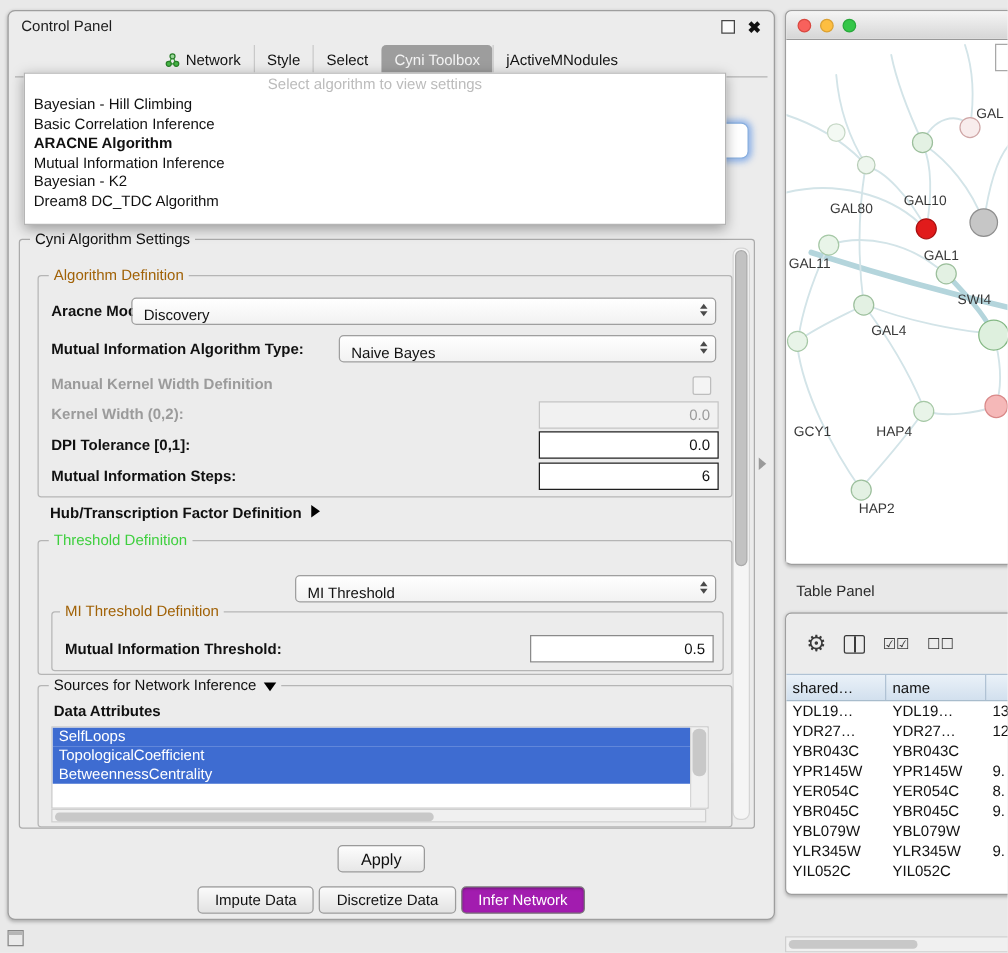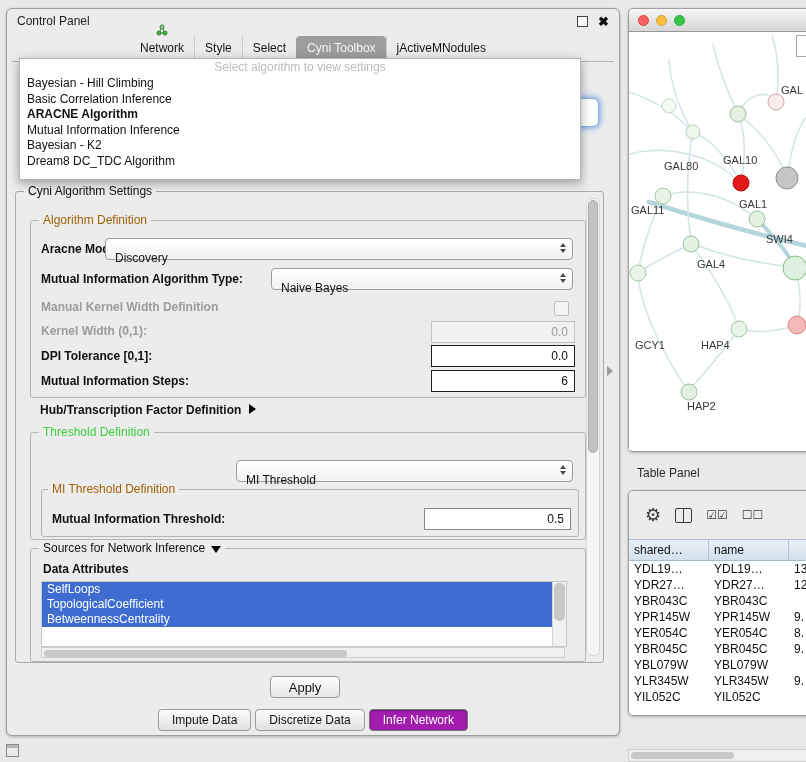--- a/index.html
+++ b/index.html
@@ -14,21 +14,21 @@
   .window{position:absolute;background:#ececec;border:1px solid #9e9e9e;border-radius:6px;box-shadow:0 1px 3px rgba(0,0,0,.25);}
 
   
   .control-panel{left:6px;top:8px;width:612px;height:726px;}
   .cp-titlebar{height:24px;display:flex;align-items:center;padding:0 10px;}
   .cp-title{flex:1;color:#1c1c1c;}
   .float-icon{width:9px;height:9px;border:1.5px solid #444;margin-right:10px;display:inline-block;background:#fafafa;}
   .close-icon{font-weight:bold;font-size:13px;color:#111;cursor:default;}
   .tabbar{height:28px;display:flex;justify-content:center;align-items:flex-end;border-bottom:1px solid #b3b3b3;margin:0 5px;}
   .tab{padding:5px 10px 6px;display:flex;align-items:center;gap:5px;border-left:1px solid #c9c9c9;color:#141414;white-space:nowrap;}
-  .tab:first-child{border-left:none;flex-direction:column;}
+  .tab:first-child{border-left:none;}
   .tab.active{background:#9d9d9d;color:#f4f4f4;border-radius:4px 4px 0 0;border-left-color:transparent;}
   .tab-icon{display:inline-flex;}
 
   
   .combo-fragment{position:absolute;left:554px;top:89px;width:36px;height:27px;border-radius:6px;background:#fff;
     border:1px solid #88aede;box-shadow:0 0 5px 2px rgba(80,140,230,.6);z-index:5;}
   .algo-popup{position:absolute;left:12px;top:49px;width:560px;background:#fff;border:1px solid #b5b5b5;
     box-shadow:0 3px 10px rgba(0,0,0,.35);z-index:10;padding-bottom:10px;}
   .menu-placeholder{color:#bcbcbc;text-align:center;height:17px;line-height:17px;}
   .menu-item{height:15.5px;line-height:15.5px;padding:0 7px;white-space:nowrap;}
@@ -40,21 +40,21 @@
   .legend.blue{color:#a16207;}
   .legend.green{color:#3ecf3e;}
   .group{position:absolute;border:1px solid #b5b5b5;border-radius:3px;}
   .algo-def{left:14px;top:28px;width:554px;height:176px;}
   .threshold-group{left:14px;top:240px;width:554px;height:106px;}
   .mi-subgroup{left:10px;top:56px;width:536px;height:46px;}
   .sources-group{left:14px;top:356px;width:554px;height:112px;border-radius:3px;}
   .lbl{font-size:12px;line-height:20px;white-space:nowrap;}
 
   .combo{position:absolute;height:22px;box-sizing:border-box;background:linear-gradient(#ffffff,#f2f2f2);
-    border:1px solid #9f9f9f;border-radius:4px;display:flex;align-items:flex-start;padding:12px 22px 0 9px;}
+    border:1px solid #9f9f9f;border-radius:4px;display:flex;align-items:flex-end;padding:12px 22px 0 9px;}
   .combo .arrows{position:absolute;right:6px;top:4px;display:flex;flex-direction:column;gap:2px;align-items:center;}
   .combo .arrows .up{width:0;height:0;border-left:3.5px solid transparent;border-right:3.5px solid transparent;border-bottom:4.5px solid #4a4a4a;}
   .combo .arrows .dn{width:0;height:0;border-left:3.5px solid transparent;border-right:3.5px solid transparent;border-top:4.5px solid #4a4a4a;}
   .tfield{position:absolute;height:20px;box-sizing:content-box;background:#fff;border:1px solid #8a8a8a;
     text-align:right;padding:0 6px;line-height:20px;}
   .tfield.strong{border:1.5px solid #1e1e1e;}
   .tfield.disabled{background:#f1f1f1;color:#9b9b9b;border-color:#c4c4c4;}
   .checkbox{position:absolute;width:13px;height:13px;border:1px solid #bdbdbd;background:#f4f4f4;border-radius:2px;}
 
   .tri-right{display:inline-block;width:0;height:0;border-top:5px solid transparent;border-bottom:5px solid transparent;border-left:7px solid #000;margin-left:8px;}
@@ -170,21 +170,21 @@
         <span>Naive Bayes</span>
         <span class="arrows">
             <i class="up"></i>
             <i class="dn"></i>
           </span>
       </div>
 
       <span class="lbl b dim abs" style="left:10px;top:76px">Manual Kernel Width Definition</span>
       <span class="checkbox abs" style="left:523px;top:80px"></span>
 
-      <span class="lbl b dim abs" style="left:10px;top:100px">Kernel Width (0,1):</span>
+      <span class="lbl b dim abs" style="left:10px;top:100px">Kernel Width (0,2):</span>
       <div class="tfield disabled abs" style="left:400px;top:100px;width:130px">0.0</div>
 
       <span class="lbl b abs" style="left:10px;top:125px">DPI Tolerance [0,1]:</span>
       <div class="tfield strong abs" style="left:400px;top:124px;width:130px">0.0</div>
 
       <span class="lbl b abs" style="left:10px;top:150px">Mutual Information Steps:</span>
       <div class="tfield strong abs" style="left:400px;top:149px;width:130px">6</div>
     </div>
 
     <div class="abs" style="left:24px;top:208px">

